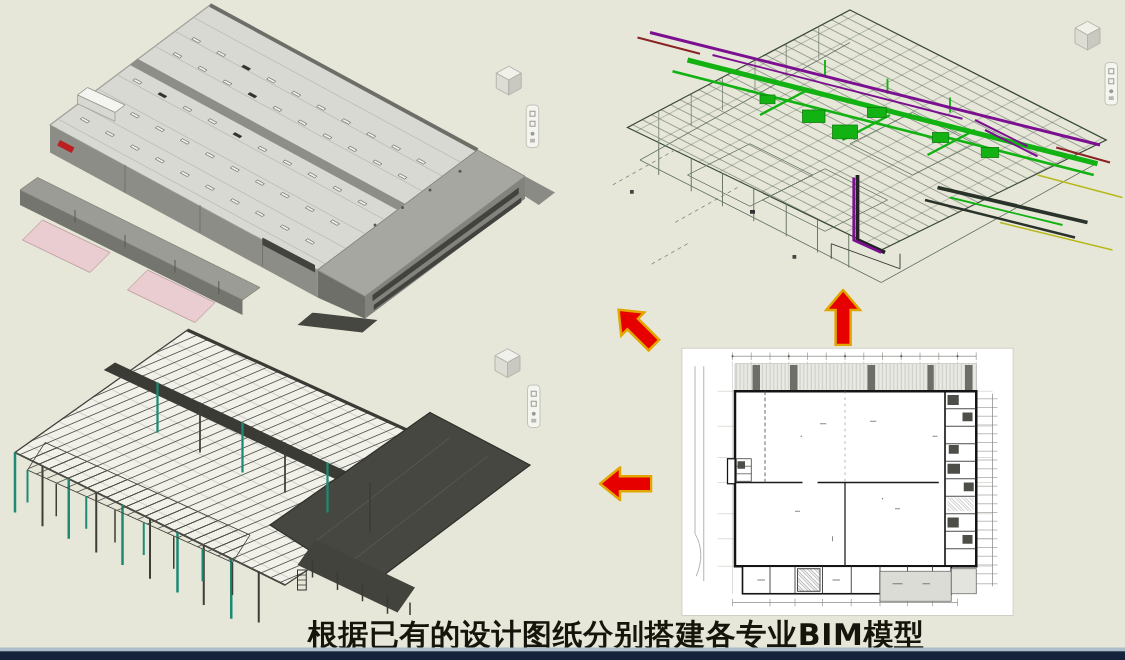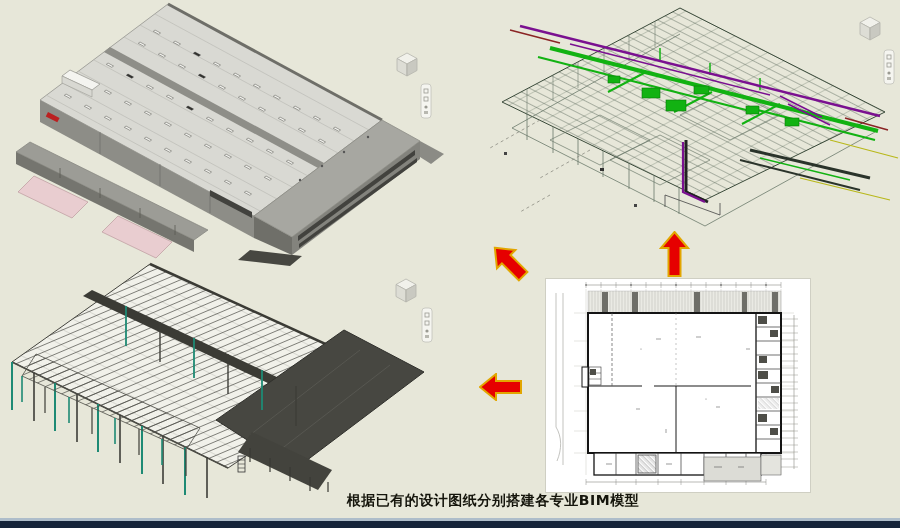--- a/index.html
+++ b/index.html
@@ -12,21 +12,21 @@
   .plan-card{position:absolute;left:545px;top:278px;width:264px;height:213px;background:var(--plan-paper,#fff);border:1px solid #cfcfc3;}
   .plan-card svg{display:block;}
   .arrow{position:absolute;z-index:5;}
   .c-arrow{fill:var(--arrow-red,#e60000);stroke:var(--arrow-outline,#e2a600);}
   .s-green{stroke:var(--mep-green,#12b212);fill:none;}
   .f-green{fill:var(--mep-green,#12b212);stroke:#087a08;stroke-width:.6;}
   .s-purple{stroke:var(--mep-purple,#7a1090);fill:none;}
   .s-teal{stroke:var(--struct-teal,#1e8a74);fill:none;}
   .f-ramp{fill:var(--ramp-pink,#e9cdd0);stroke:#bb9a9e;stroke-width:.7;}
   .caption{position:absolute;left:86px;right:0;top:492px;height:26px;text-align:center;
-           font-weight:bold;font-size:14px;letter-spacing:0.5px;color:var(--caption,#15150c);white-space:nowrap;}
+           font-weight:bold;font-size:24px;letter-spacing:0.5px;color:var(--caption,#15150c);white-space:nowrap;}
   .footer-line{position:absolute;left:0;right:0;top:518px;height:3px;background:var(--footer-line,#aebdca);}
   .footer-bar{position:absolute;left:0;right:0;top:521px;height:7px;background:var(--footer-bar,#15243a);}
 </style>
 </head>
 <body>
 
 <div class="slide">
 
   <svg width="0" height="0" style="position:absolute" aria-hidden="true">
     <defs>

